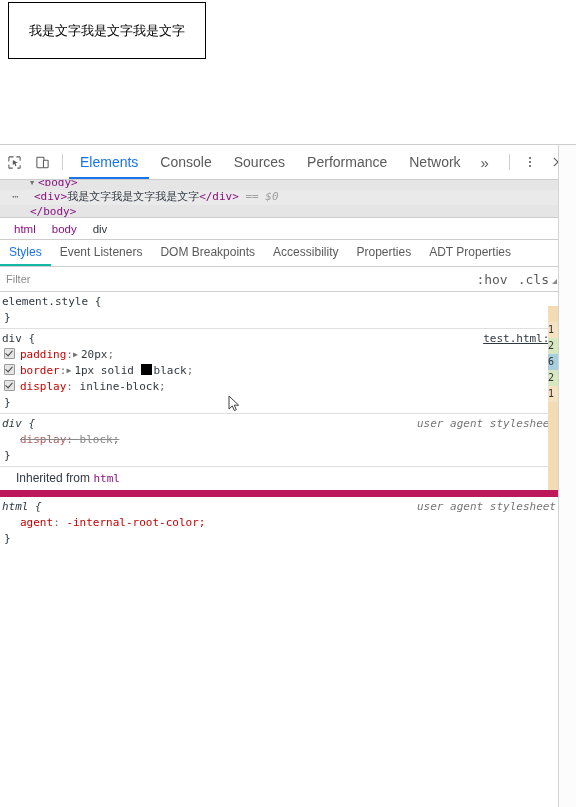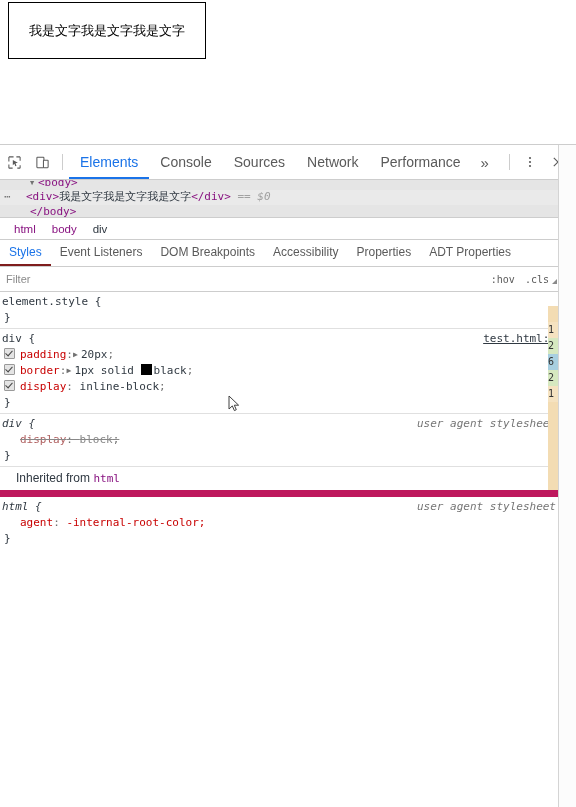--- a/index.html
+++ b/index.html
@@ -116,21 +116,21 @@
     position: absolute;
     left: 0;
     width: 100%;
     white-space: nowrap;
     box-sizing: border-box;
   }
   .dom-line.l1 { top: -4px; padding-left: 30px; color: #881280; }
   .dom-line.l2 {
     top: 10px;
     background: #eaeaea;
-    padding-left: 4px;
+    padding-left: 12px;
     height: 15px;
   }
   .dom-line.l3 { top: 25px; padding-left: 30px; color: #881280; }
   .tri {
     display: inline-block;
     width: 8px;
     color: #727272;
     font-size: 7px;
     vertical-align: middle;
   }
@@ -191,21 +191,21 @@
     padding: 0 9px;
     line-height: 25px;
     font-size: 12px;
     color: #5a5a5a;
     cursor: pointer;
     white-space: nowrap;
     box-sizing: border-box;
   }
   .sb-tab.active {
     color: #1a73e8;
-    border-bottom: 2px solid #7f1d1d;
+    border-bottom: 2px solid #14b8a6;
   }
 
   
   #styles-toolbar {
     height: 25px;
     display: flex;
     align-items: center;
     border-bottom: 1px solid #cdcdcd;
     box-sizing: border-box;
     background: #ffffff;
@@ -217,21 +217,21 @@
     outline: none;
     font-size: 11px;
     padding-left: 6px;
     color: #303942;
     background: transparent;
     font-family: "Liberation Sans", sans-serif;
   }
   #filter-input::placeholder { color: #8a8a8a; }
   .pseudo-btn {
     font-family: "DejaVu Sans Mono", "Liberation Mono", monospace;
-    font-size: 10px;
+    font-size: 13px;
     color: #5a5a5a;
     padding: 0 5px;
     cursor: pointer;
   }
   #new-rule-btn {
     width: 22px;
     text-align: center;
     font-size: 16px;
     color: #5a5a5a;
     cursor: pointer;
@@ -468,22 +468,22 @@
       <svg class="ico-device" width="15" height="15" viewBox="0 0 16 16">
         <rect x="2" y="2.5" width="7.5" height="11" rx="0.6" stroke="#5a5a5a" stroke-width="1.1" fill="none"></rect>
         <rect x="9" y="5.5" width="5" height="8" rx="0.6" stroke="#5a5a5a" stroke-width="1.1" fill="#fff"></rect>
       </svg>
     </div>
     <div class="tb-sep"></div>
 
     <div class="dt-tab active">Elements</div>
     <div class="dt-tab">Console</div>
     <div class="dt-tab">Sources</div>
+    <div class="dt-tab">Performance</div>
     <div class="dt-tab">Network</div>
-    <div class="dt-tab">Performance</div>
 
     <div class="more-tabs">»</div>
     <div class="tb-spacer"></div>
     <div class="tb-sep"></div>
     <div class="tb-icon-btn">
       <svg class="ico-dots" width="14" height="14" viewBox="0 0 16 16">
         <circle cx="8" cy="3.4" r="1.25" fill="#5a5a5a"></circle>
         <circle cx="8" cy="8" r="1.25" fill="#5a5a5a"></circle>
         <circle cx="8" cy="12.6" r="1.25" fill="#5a5a5a"></circle>
       </svg>

